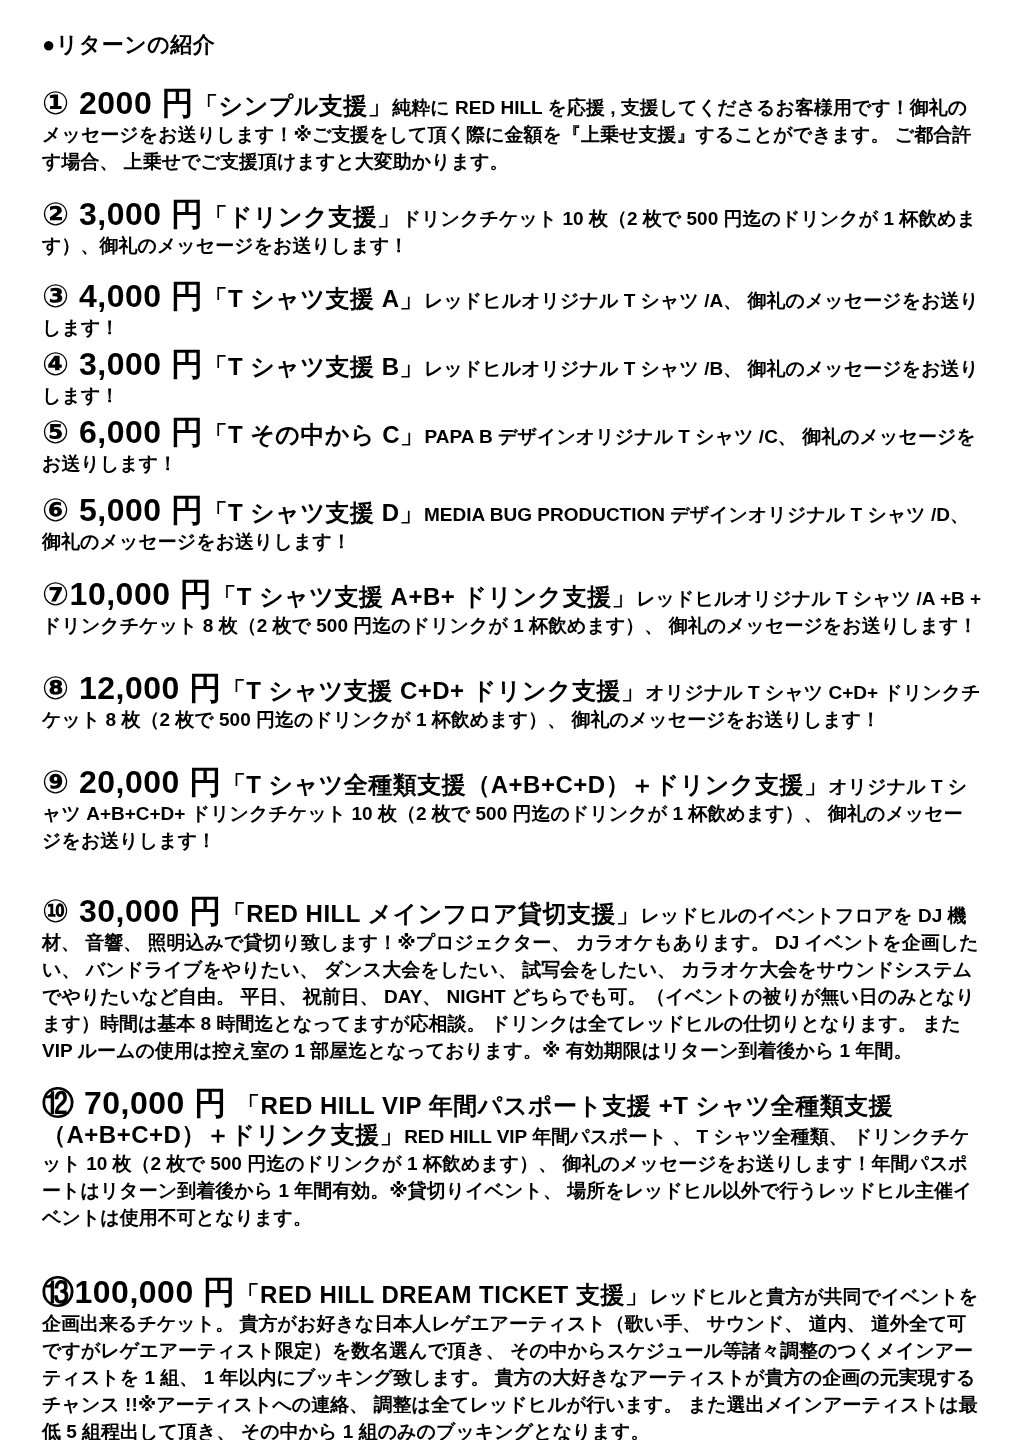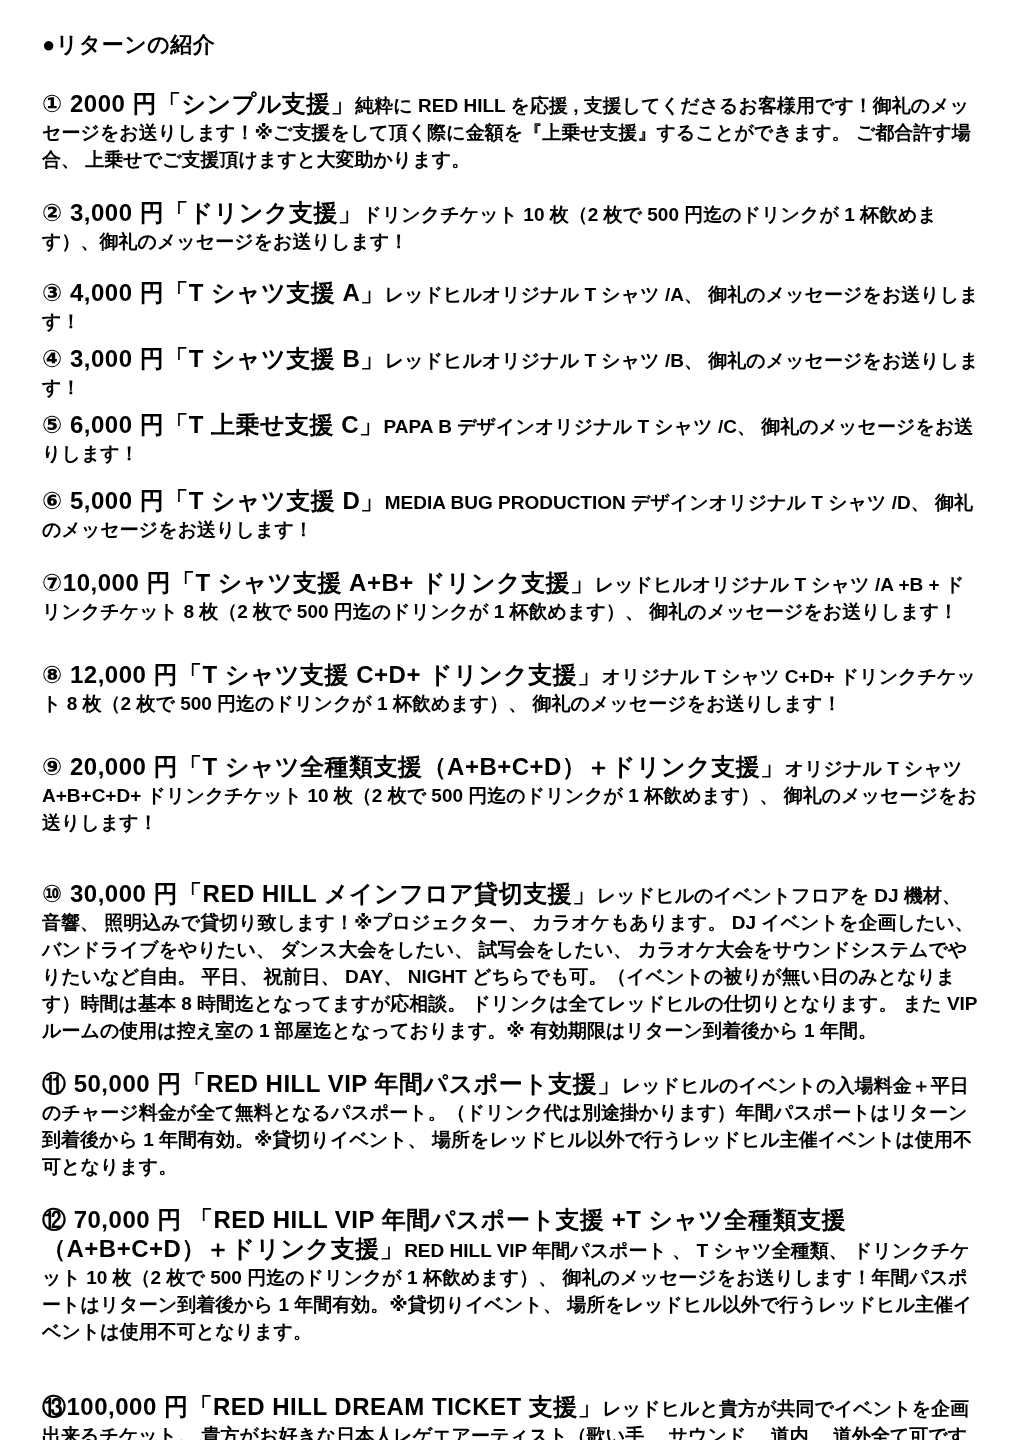--- a/index.html
+++ b/index.html
@@ -28,21 +28,21 @@
     letter-spacing: 0.5px;
   }
   .item {
     font-size: 19px;
     line-height: 27px;
     margin: 0;
     letter-spacing: 0;
     text-align: left;
   }
   .item .lead {
-    font-size: 24px;
+    font-size: 32px;
     letter-spacing: 0.5px;
   }
   .item .tier {
     font-size: 24px;
     color: #000000;
     letter-spacing: 0.5px;
   }
   .item .desc {
     font-size: 19px;
   }
@@ -78,21 +78,21 @@
 
   <p class="item i3">
     <span class="lead">③ 4,000 円</span><span class="tier">「T シャツ支援 A」</span><span class="desc">レッドヒルオリジナル T シャツ /A、 御礼のメッセージをお送りします！</span>
   </p>
 
   <p class="item i4">
     <span class="lead">④ 3,000 円</span><span class="tier">「T シャツ支援 B」</span><span class="desc">レッドヒルオリジナル T シャツ /B、 御礼のメッセージをお送りします！</span>
   </p>
 
   <p class="item i5">
-    <span class="lead">⑤ 6,000 円</span><span class="tier">「T 上乗せ支援 C」</span><span class="desc">PAPA B デザインオリジナル T シャツ /C、 御礼のメッセージをお送りします！</span>
+    <span class="lead">⑤ 6,000 円</span><span class="tier">「T その中から C」</span><span class="desc">PAPA B デザインオリジナル T シャツ /C、 御礼のメッセージをお送りします！</span>
   </p>
 
   <p class="item i6">
     <span class="lead">⑥ 5,000 円</span><span class="tier">「T シャツ支援 D」</span><span class="desc">MEDIA BUG PRODUCTION デザインオリジナル T シャツ /D、 御礼のメッセージをお送りします！</span>
   </p>
 
   <p class="item i7">
     <span class="lead">⑦10,000 円</span><span class="tier">「T シャツ支援 A+B+ ドリンク支援」</span><span class="desc">レッドヒルオリジナル T シャツ /A +B + ドリンクチケット 8 枚（2 枚で 500 円迄のドリンクが 1 杯飲めます）、 御礼のメッセージをお送りします！</span>
   </p>
 
@@ -101,23 +101,20 @@
   </p>
 
   <p class="item i9">
     <span class="lead">⑨ 20,000 円</span><span class="tier">「T シャツ全種類支援（A+B+C+D）＋ドリンク支援」</span><span class="desc">オリジナル T シャツ A+B+C+D+ ドリンクチケット 10 枚（2 枚で 500 円迄のドリンクが 1 杯飲めます）、 御礼のメッセージをお送りします！</span>
   </p>
 
   <p class="item i10">
     <span class="lead">⑩ 30,000 円</span><span class="tier">「RED HILL メインフロア貸切支援」</span><span class="desc">レッドヒルのイベントフロアを DJ 機材、 音響、 照明込みで貸切り致します！※プロジェクター、 カラオケもあります。 DJ イベントを企画したい、 バンドライブをやりたい、 ダンス大会をしたい、 試写会をしたい、 カラオケ大会をサウンドシステムでやりたいなど自由。 平日、 祝前日、 DAY、 NIGHT どちらでも可。（イベントの被りが無い日のみとなります）時間は基本 8 時間迄となってますが応相談。 ドリンクは全てレッドヒルの仕切りとなります。 また VIP ルームの使用は控え室の 1 部屋迄となっております。※ 有効期限はリターン到着後から 1 年間。</span>
   </p>
 
-  <p class="item i11">
-    <span class="lead">⑪ 50,000 円</span><span class="tier">「RED HILL VIP 年間パスポート支援」</span><span class="desc">レッドヒルのイベントの入場料金＋平日のチャージ料金が全て無料となるパスポート。（ドリンク代は別途掛かります）年間パスポートはリターン到着後から 1 年間有効。※貸切りイベント、 場所をレッドヒル以外で行うレッドヒル主催イベントは使用不可となります。</span>
-  </p>
 
   <p class="item i12">
     <span class="lead">⑫ 70,000 円 </span><span class="tier">「RED HILL VIP 年間パスポート支援 +T シャツ全種類支援（A+B+C+D）＋ドリンク支援」</span><span class="desc">RED HILL VIP 年間パスポート 、 T シャツ全種類、 ドリンクチケット 10 枚（2 枚で 500 円迄のドリンクが 1 杯飲めます）、 御礼のメッセージをお送りします！年間パスポートはリターン到着後から 1 年間有効。※貸切りイベント、 場所をレッドヒル以外で行うレッドヒル主催イベントは使用不可となります。</span>
   </p>
 
   <p class="item i13">
     <span class="lead">⑬100,000 円</span><span class="tier">「RED HILL DREAM TICKET 支援」</span><span class="desc">レッドヒルと貴方が共同でイベントを企画出来るチケット。 貴方がお好きな日本人レゲエアーティスト（歌い手、 サウンド、 道内、 道外全て可ですがレゲエアーティスト限定）を数名選んで頂き、 その中からスケジュール等諸々調整のつくメインアーティストを 1 組、 1 年以内にブッキング致します。 貴方の大好きなアーティストが貴方の企画の元実現するチャンス !!※アーティストへの連絡、 調整は全てレッドヒルが行います。 また選出メインアーティストは最低 5 組程出して頂き、 その中から 1 組のみのブッキングとなります。</span>
   </p>
 
 </div>

